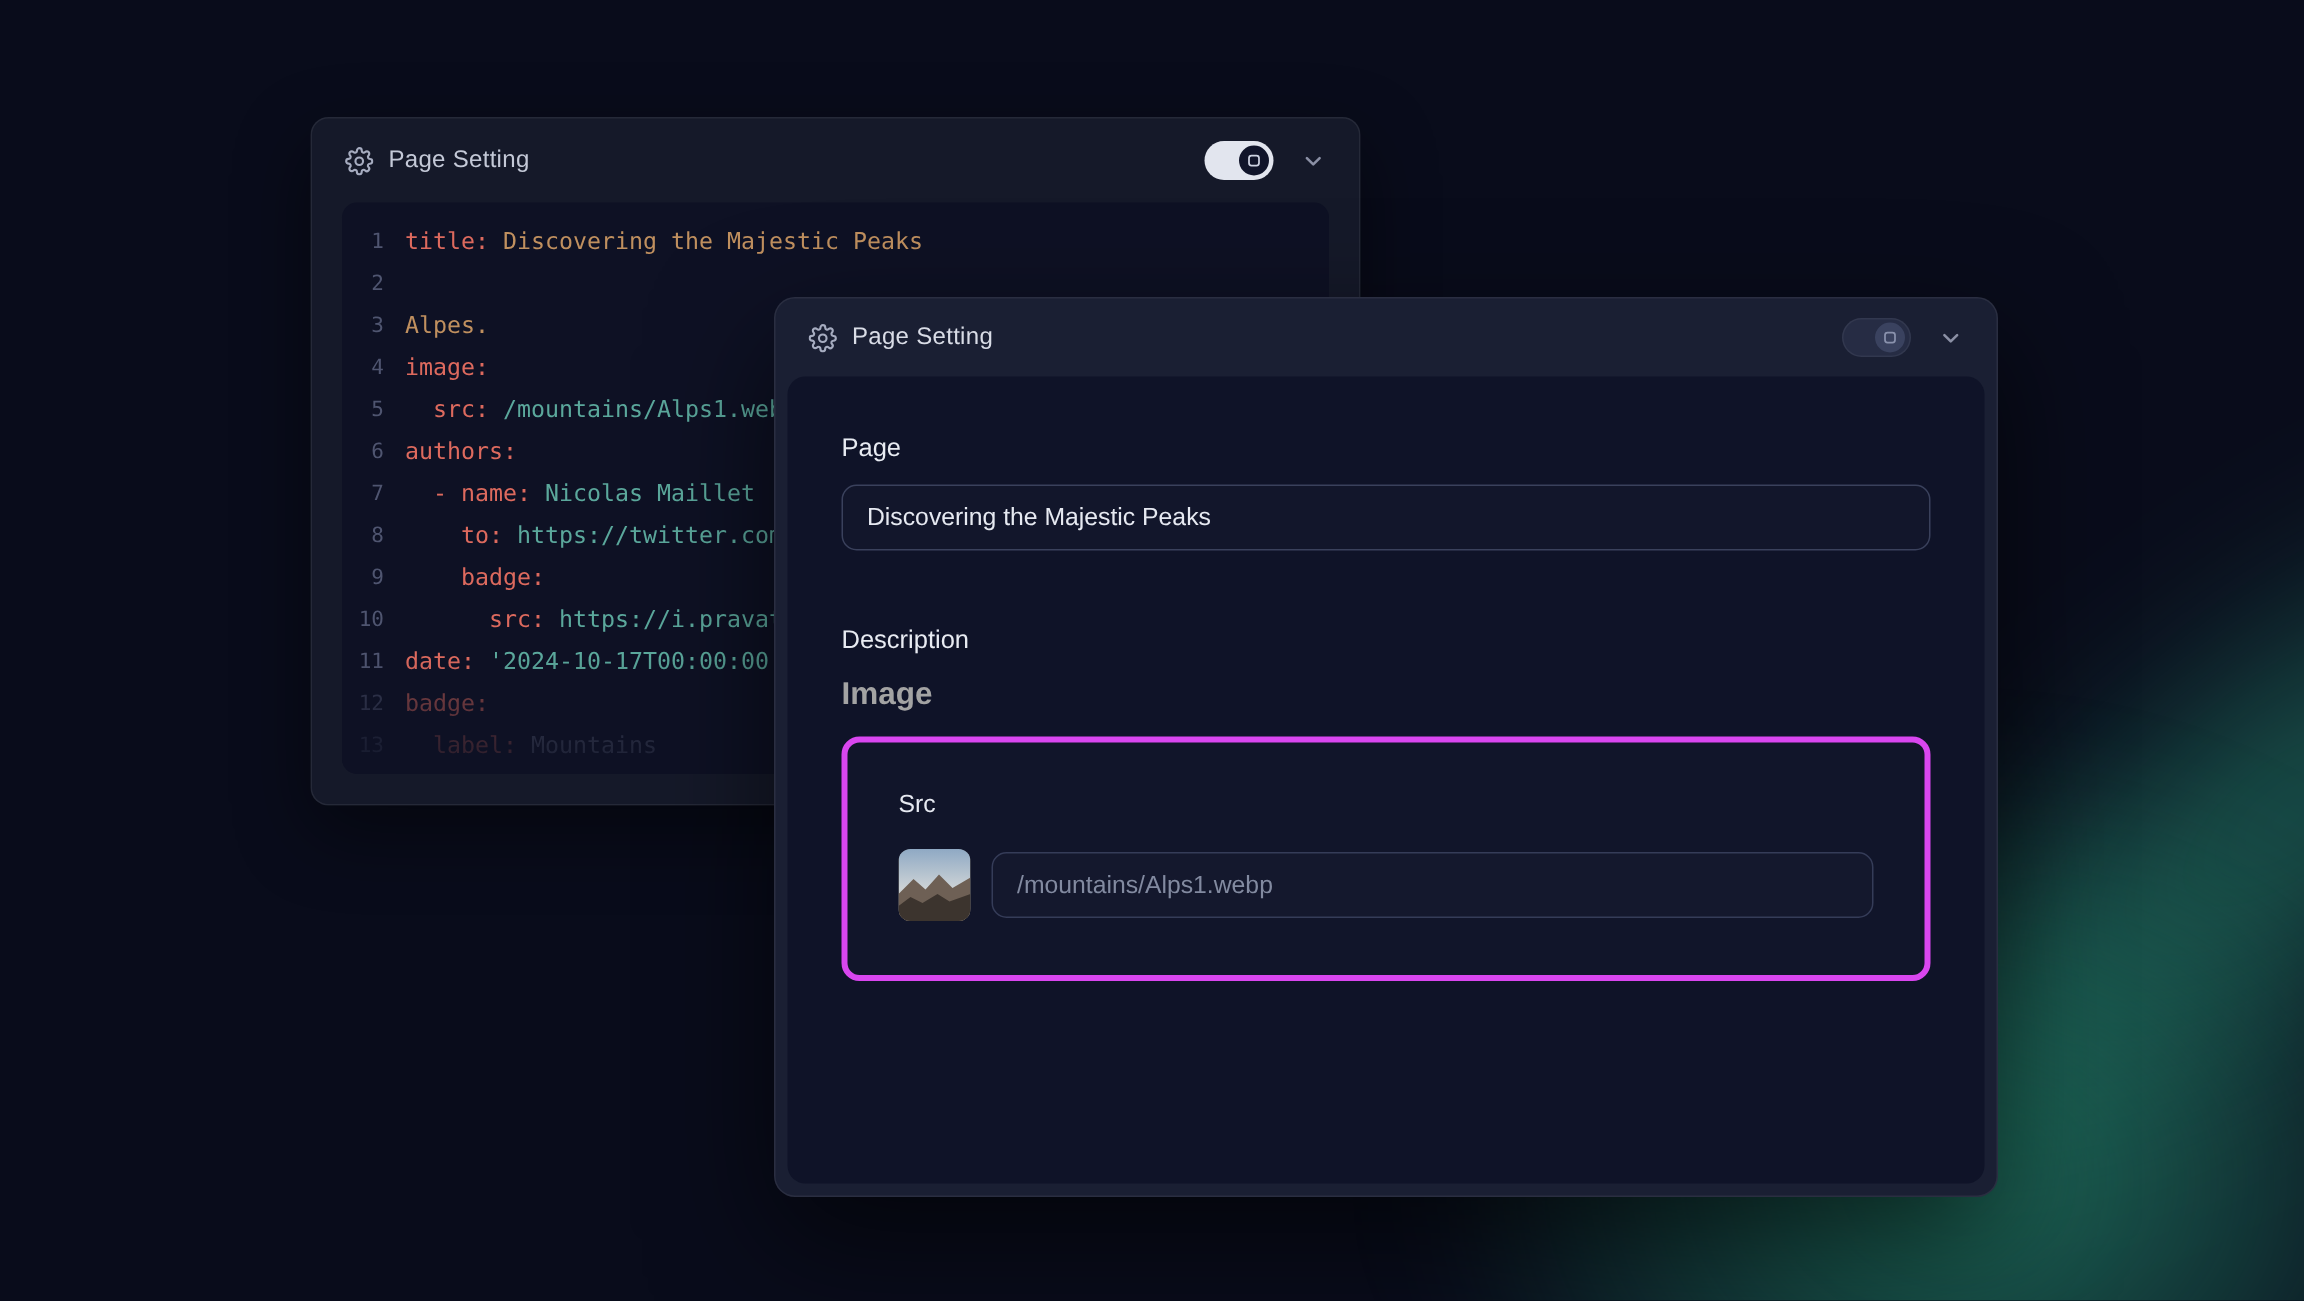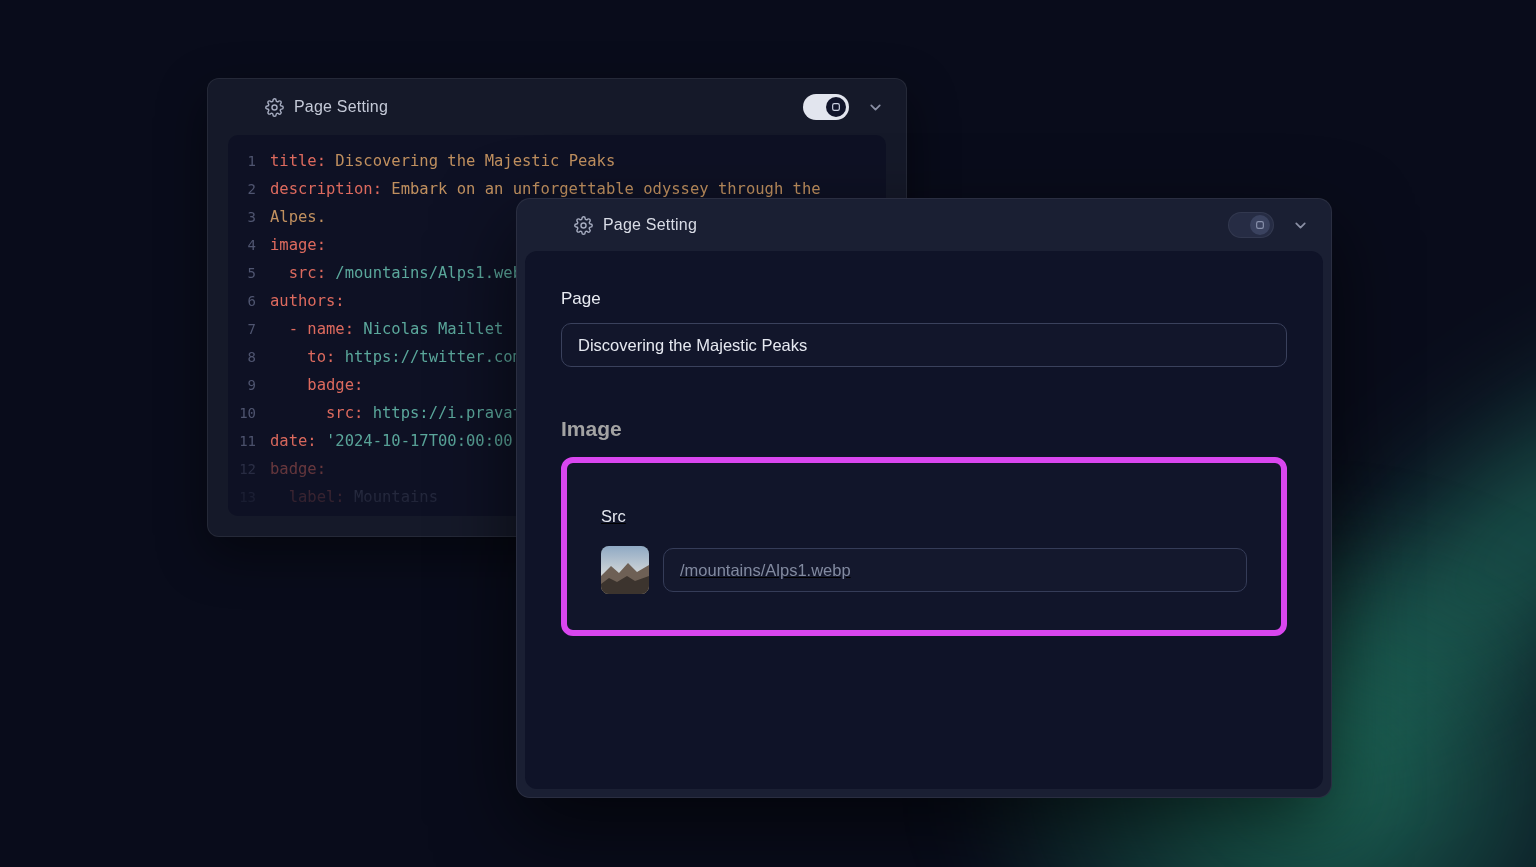--- a/index.html
+++ b/index.html
@@ -37,21 +37,21 @@
     box-shadow:0 18px 50px rgba(0,0,0,0.45);
   }
   .front-panel {
     left:516px; top:198px; width:816px; height:600px;
     background:#1a1f33; border-radius:14px; z-index:2;
     box-shadow:0 30px 80px rgba(0,0,0,0.6);
   }
 
   .panel-header {
     display:flex; align-items:center; gap:10px;
-    padding:0 22px; flex:none;margin-left:35px;
+    padding:0 22px; flex:none;
   }
   .back-panel .panel-header { height:56px; }
   .front-panel .panel-header { height:52px; }
   .gear { display:flex; align-items:center; color:#a6acc0; }
   .panel-title { font-size:16px; font-weight:500; letter-spacing:0.2px; }
   .back-panel .panel-title { color:#c4c9d7; }
   .front-panel .panel-title { color:#d9dce6; }
   .header-right { margin-left:auto; display:flex; align-items:center; gap:18px; }
 
   
@@ -115,24 +115,23 @@
     color:#e6e9f1; font-size:16.5px;
     padding:0 16px; outline:none;
     font-family:"Liberation Sans", sans-serif;
   }
   .title-gap { margin-bottom:50px; }
   .desc-gap  { margin-bottom:62px; }
   .section-heading {
     font-size:21px; font-weight:700; color:#a3a3a3; margin-bottom:16px;
   }
   .image-card {
-    border:6px solid #d946ef; border-radius:12px;
+    border:4px solid #d946ef; border-radius:12px;
     background:rgba(255,255,255,0.012);
-    padding:44px 34px 36px;
-    text-decoration:underline;
+    padding:32px 34px 36px;
   }
   .card-label { font-size:16.5px; color:#e6e9f1; margin-bottom:20px; }
   .src-row { display:flex; align-items:center; gap:14px; }
   .thumb {
     flex:none; width:48px; height:48px; border-radius:8px;
     overflow:hidden; background:#4a4a4a;
   }
   .thumb svg { display:block; width:48px; height:48px; }
   .src-input { flex:1; color:#828aa0; border-color:#353c58; }
 </style>
@@ -167,21 +166,20 @@
     </div>
   </header>
   <div class="code-editor">
     <div id="code-lines">
         <div class="code-line">
           <span class="line-num">1</span>
           <span class="line-content"><span class="tok-key">title:</span><span class="tok-amber"> Discovering the Majestic Peaks</span></span>
         </div>
         <div class="code-line">
           <span class="line-num">2</span>
-          <span class="line-content"><span class="tok-key">description:</span><span class="tok-amber"> Embark on an unforgettable odyssey through the</span></span>
         </div>
         <div class="code-line">
           <span class="line-num">3</span>
           <span class="line-content"><span class="tok-amber">Alpes.</span></span>
         </div>
         <div class="code-line">
           <span class="line-num">4</span>
           <span class="line-content"><span class="tok-key">image:</span></span>
         </div>
         <div class="code-line">
@@ -247,20 +245,21 @@
             <polyline points="6 9 12 15 18 9"></polyline>
           </svg>
       </span>
     </div>
   </header>
 
   <div class="form-body">
     <label class="field-label">Page</label>
     <input class="text-input title-gap" readonly="" value="Discovering the Majestic Peaks" style="">
 
+    <label class="field-label">Description</label>
 
     <h3 class="section-heading">Image</h3>
 
     <div class="image-card">
       <div class="card-label">Src</div>
       <div class="src-row">
         <div class="thumb">
           <svg viewBox="0 0 48 48">
             <defs>
               <linearGradient id="sky" x1="0" y1="0" x2="0" y2="1">

